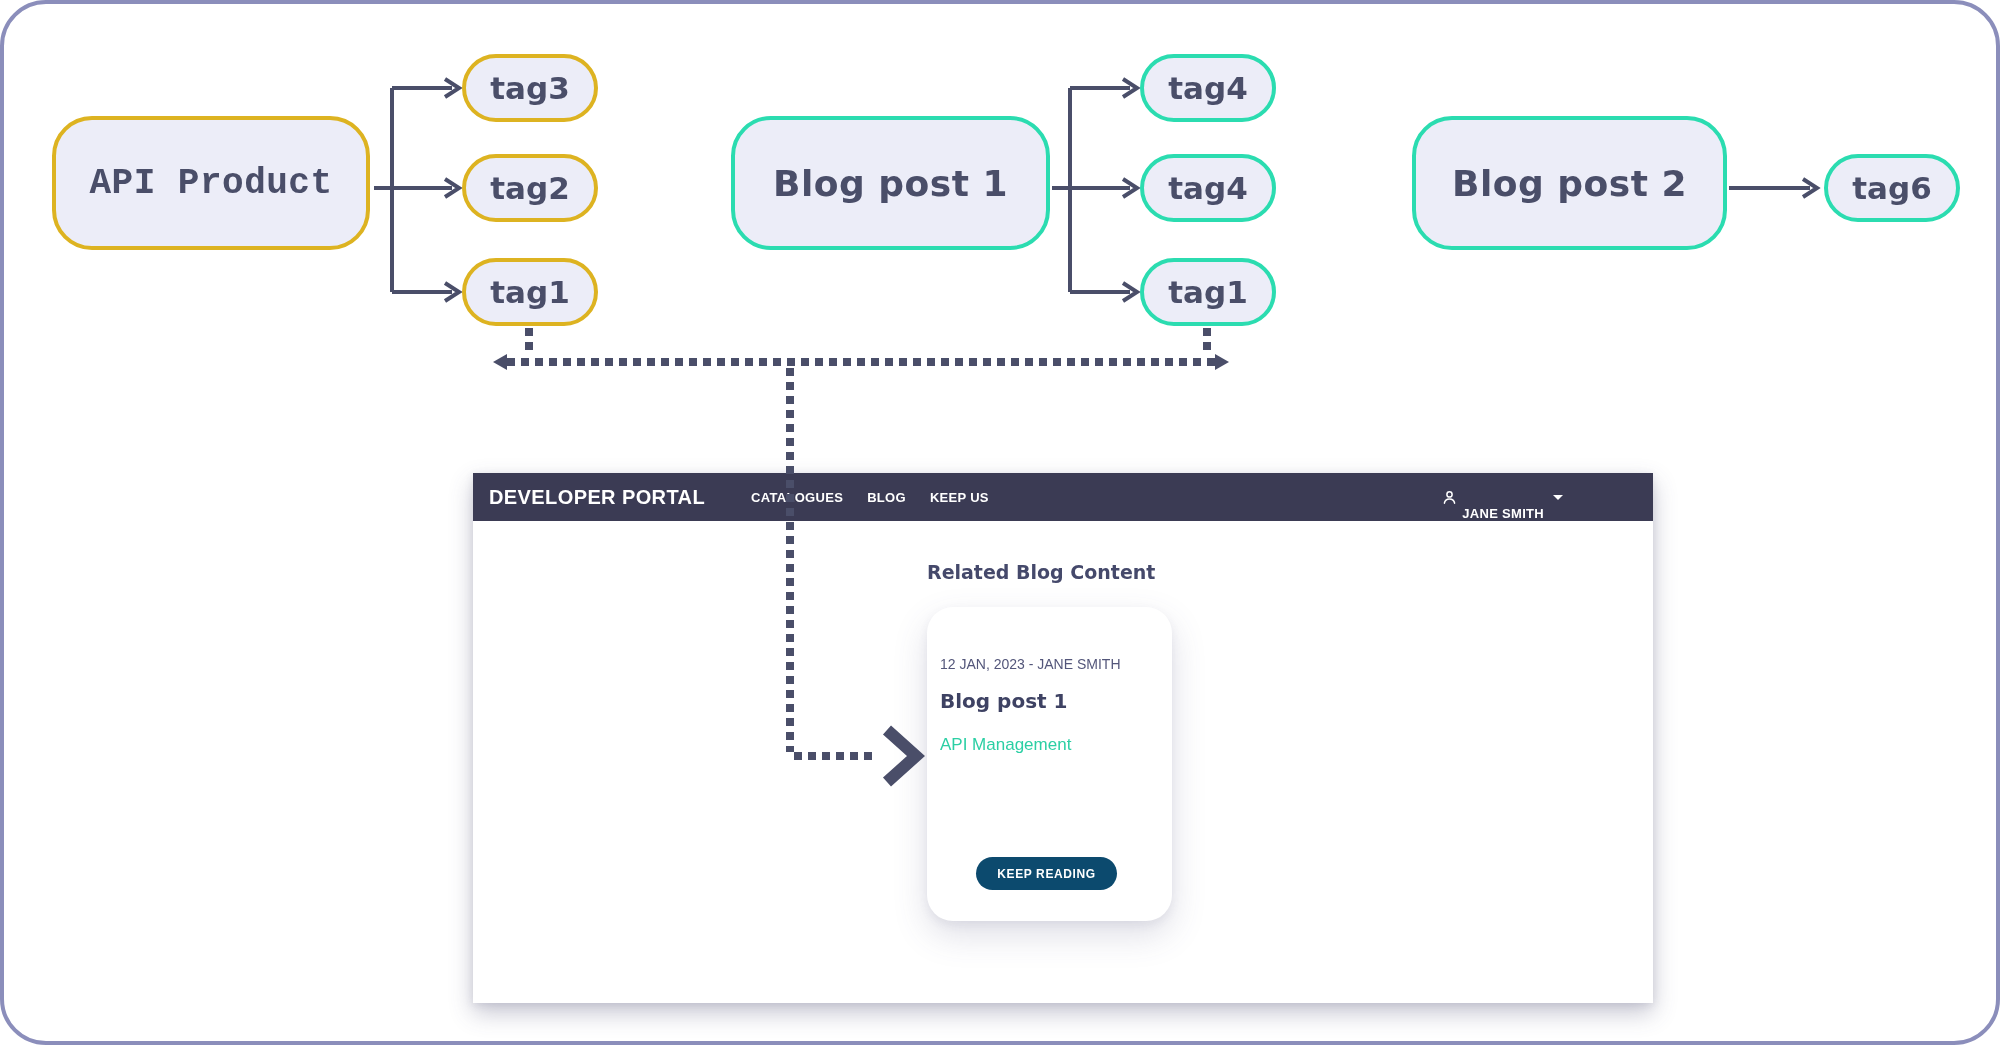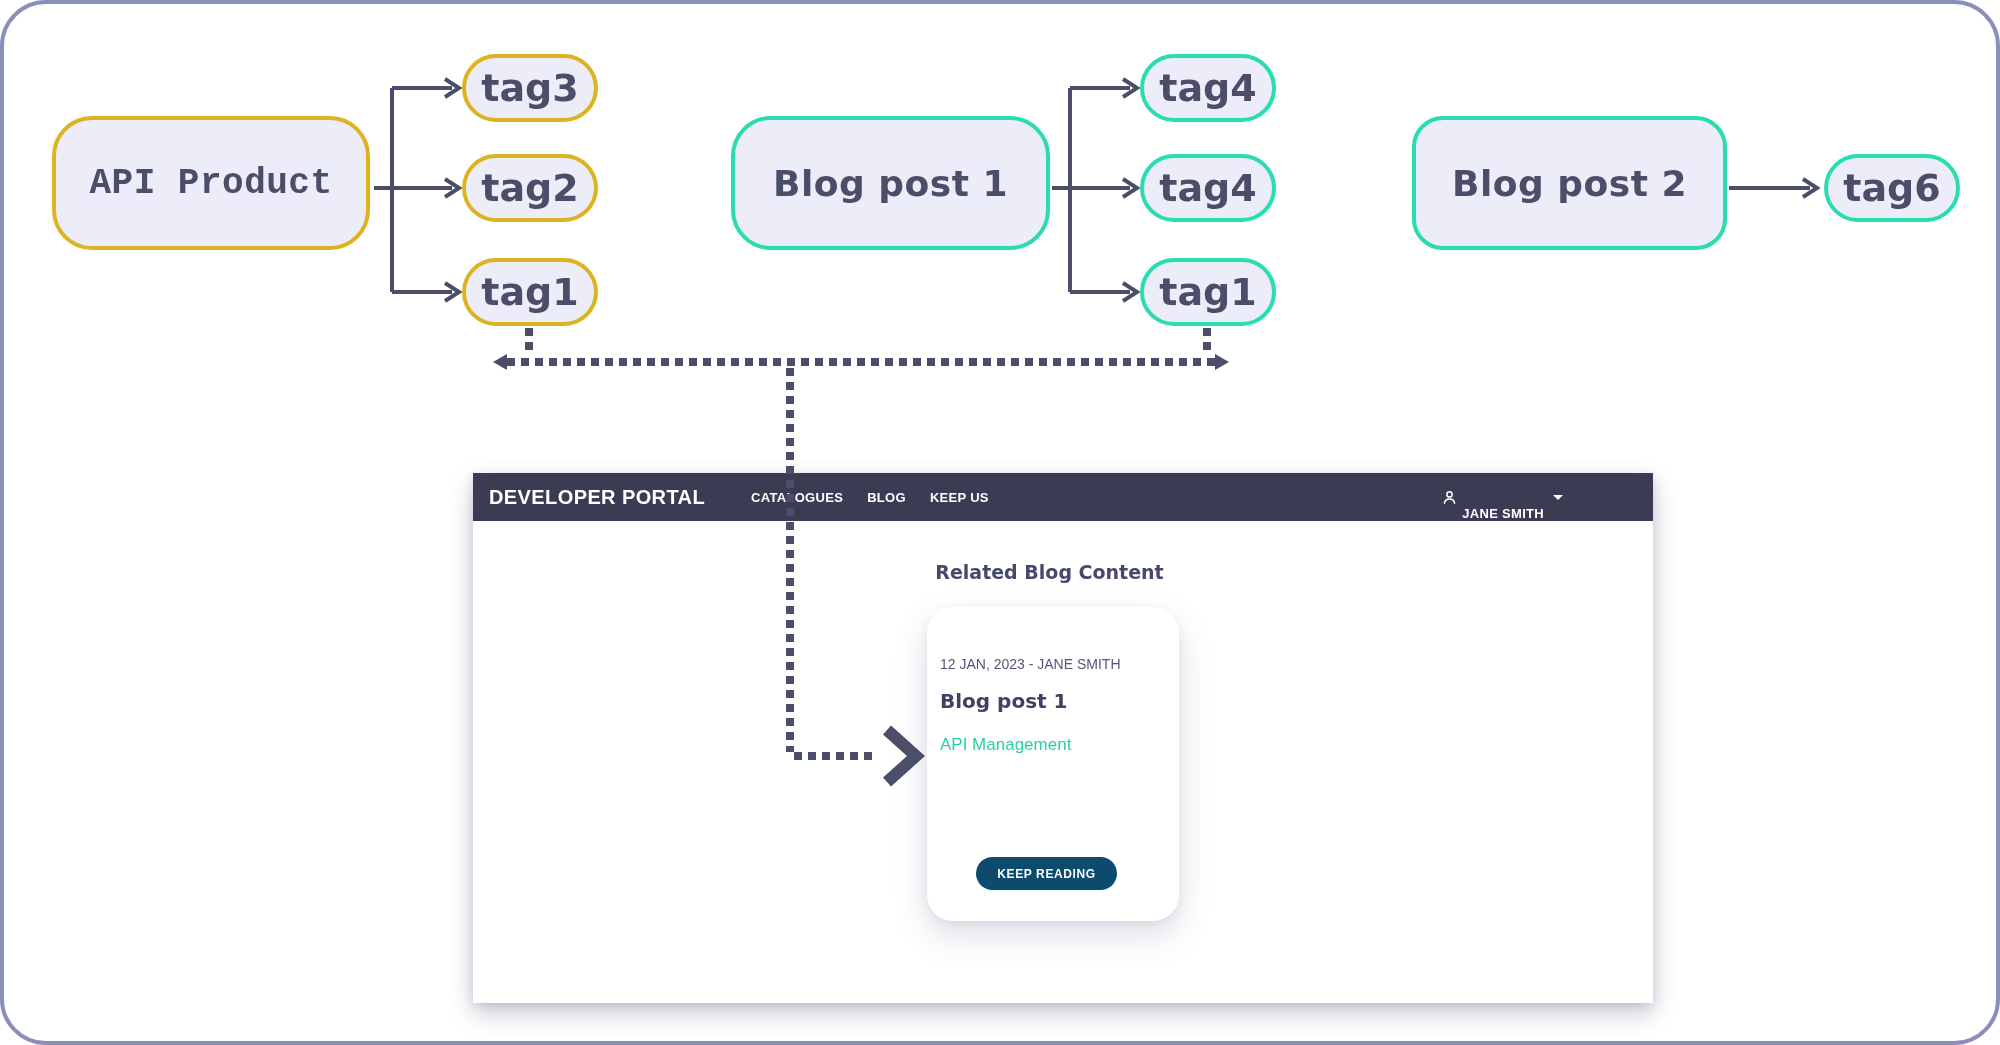--- a/index.html
+++ b/index.html
@@ -4,21 +4,21 @@
 <style>
   html,body{margin:0;padding:0;background:#ffffff;}
   body{width:2000px;height:1045px;position:relative;font-family:"DejaVu Sans",sans-serif;}
   .canvas{position:absolute;inset:0;width:2000px;height:1045px;box-sizing:border-box;
     border:4px solid #8b8ebb;border-radius:46px;background:#ffffff;overflow:hidden;}
 
   
   .node{position:absolute;box-sizing:border-box;background:#ecedf8;display:flex;
     align-items:center;justify-content:center;color:#4a4e69;font-weight:600;z-index:20;}
   .big{width:318px;height:134px;border-radius:40px;font-size:36px;letter-spacing:.5px;}
-  .pill{width:136px;height:68px;border-radius:34px;font-size:38px;}
+  .pill{width:136px;height:68px;border-radius:34px;font-size:31px;}
   .gold{border:4px solid #ddb321;}
   .mint{border:4px solid #2bdcb0;}
 
   
   svg.connectors{position:absolute;left:0;top:0;z-index:15;pointer-events:none;}
   svg.dotted{position:absolute;left:0;top:0;z-index:60;pointer-events:none;}
 
   
   .portal{position:absolute;left:469px;top:469px;width:1180px;height:530px;z-index:10;
     background:#ffffff;box-shadow:0 10px 22px rgba(70,70,110,.30),0 2px 8px rgba(70,70,110,.12);
@@ -26,25 +26,25 @@
   .navbar{position:absolute;left:0;top:0;right:0;height:48px;background:#3b3b54;
     display:flex;align-items:center;color:#ffffff;}
   .brand{font-size:20px;font-weight:bold;letter-spacing:.4px;margin-left:16px;white-space:nowrap;}
   .navlinks{display:flex;gap:24px;margin-left:46px;}
   .navlink{font-size:13px;font-weight:bold;letter-spacing:.3px;cursor:pointer;white-space:nowrap;}
   .user{margin-left:auto;margin-right:90px;display:flex;align-items:center;gap:5px;cursor:pointer;}
   .user .name{font-size:13px;font-weight:bold;letter-spacing:.3px;white-space:nowrap;margin-top:32px;}
   .caret{width:0;height:0;border-left:5px solid transparent;border-right:5px solid transparent;
     border-top:5px solid #ffffff;margin-left:4px;}
 
-  .section-title{position:absolute;left:454px;top:88px;width:245px;text-align:center;
+  .section-title{position:absolute;left:454px;top:88px;width:245px;text-align:left;
     font-family:"DejaVu Sans",sans-serif;font-size:19px;font-weight:600;color:#45496b;}
 
   .card{position:absolute;left:454px;top:134px;width:245px;height:314px;background:#ffffff;
-    border-radius:26px;box-shadow:0 14px 34px rgba(80,80,120,.18),0 4px 10px rgba(80,80,120,.08);padding-left:7px;}
+    border-radius:26px;box-shadow:0 14px 34px rgba(80,80,120,.18),0 4px 10px rgba(80,80,120,.08);}
   .card .meta{position:absolute;left:13px;top:49px;font-size:14px;color:#53567a;white-space:nowrap;}
   .card .title{position:absolute;left:13px;top:82px;font-family:"DejaVu Sans",sans-serif;
     font-size:20px;font-weight:bold;color:#3e4263;}
   .card .tag{position:absolute;left:13px;top:128px;font-size:17px;color:#2bcfa4;cursor:pointer;}
   .cta{position:absolute;left:49px;top:250px;width:141px;height:33px;border:none;border-radius:17px;
     background:#0c4a6e;color:#ffffff;font-family:"Liberation Sans",sans-serif;font-size:12px;
     font-weight:bold;letter-spacing:.6px;display:flex;align-items:center;justify-content:center;cursor:pointer;}
 </style>
 </head>
 <body>
@@ -70,21 +70,21 @@
   <div class="node pill mint" style="left:1136px;top:50px;">
     <span>tag4</span>
   </div>
   <div class="node pill mint" style="left:1136px;top:150px;">
     <span>tag4</span>
   </div>
   <div class="node pill mint" style="left:1136px;top:254px;">
     <span>tag1</span>
   </div>
 
-  <div class="node big mint" style="left:1408px;top:112px;width:315px;border-radius:31px;">
+  <div class="node big mint" style="left:1408px;top:112px;width:315px;">
     <span>Blog post 2</span>
   </div>
   <div class="node pill mint" style="left:1820px;top:150px;">
     <span>tag6</span>
   </div>
 
   <svg class="connectors" width="2000" height="1045" viewBox="0 0 2000 1045">
     <g stroke="#4a4e69" stroke-width="4" fill="none">
 
       <path d="M370 184 H448"></path>

